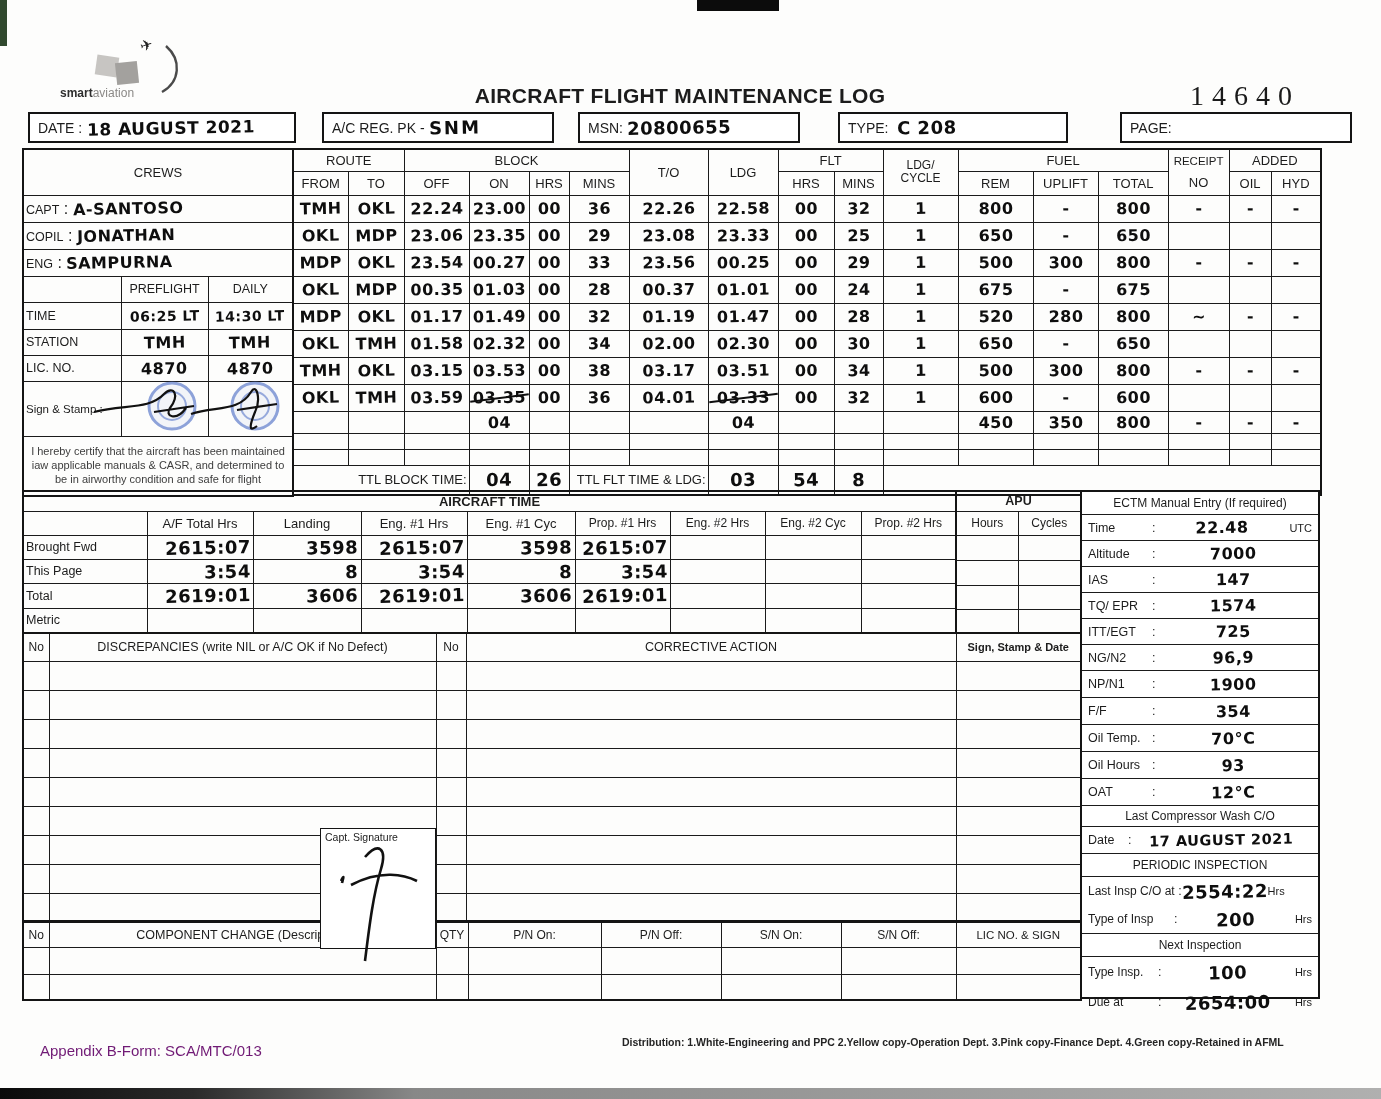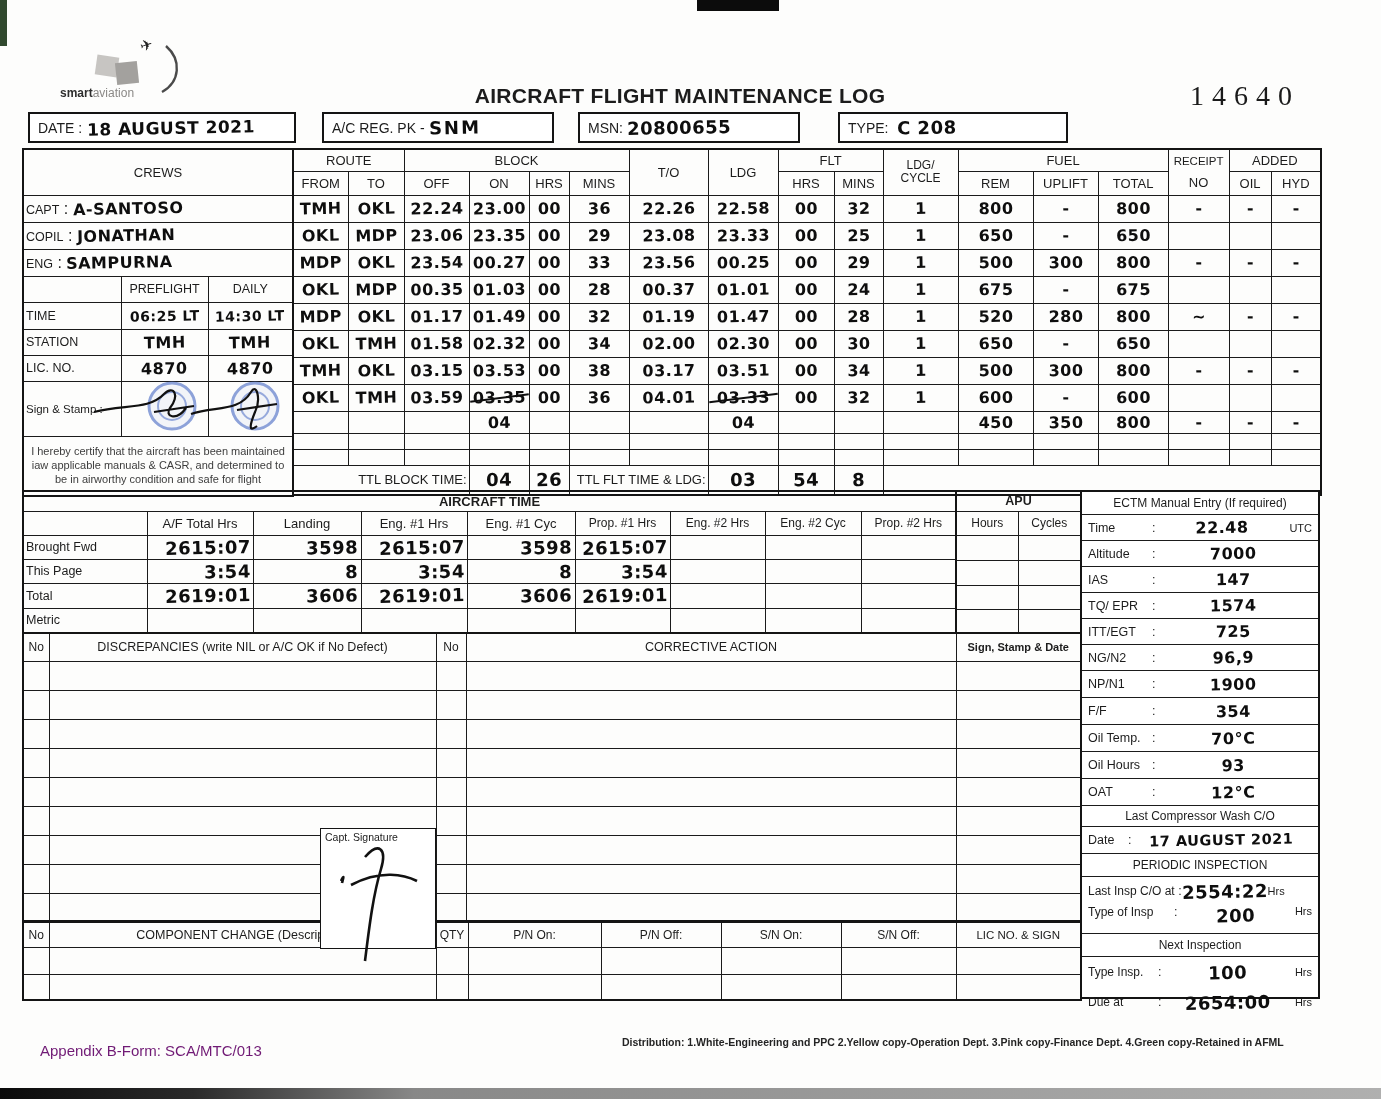--- a/index.html
+++ b/index.html
@@ -53,20 +53,24 @@
     <span class="print" style="font-size:14px;">A/C REG. PK -</span>&nbsp;
     <span class="hw hw-lg" style="letter-spacing:2px;">SNM</span>
   </div>
   <div class="abs box" style="left:578px;top:112px;width:222px;height:31px;">
     <span class="print" style="font-size:14px;">MSN:</span>&nbsp;
     <span class="hw hw-lg">20800655</span>
   </div>
   <div class="abs box" style="left:838px;top:112px;width:230px;height:31px;">
     <span class="print" style="font-size:14px;">TYPE:</span>&nbsp;&nbsp;
     <span class="hw hw-lg">C 208</span>
+  </div>
+  <div class="abs box" style="left:1120px;top:112px;width:232px;height:31px;">
+    <span class="print" style="font-size:14px;">PAGE:</span>
+    <span class="hw"></span>
   </div>
 
   <table class="abs" style="left:22px;top:148px;width:270px;border:2.2px solid #141414;">
     <colgroup>
         <col style="width:98px">
         <col style="width:87px">
         <col style="width:85px">
       </colgroup>
     <tbody>
         <tr style="height:46px;">
@@ -708,21 +712,21 @@
         <span class="print">:</span>
       <span class="hw" style="flex:1;text-align:center;font-size:14.5px;">17 AUGUST 2021</span>
     </div>
     <div style="height:22px;line-height:22px;text-align:center;font-size:12px;border-bottom:1.5px solid #1b1b1b;">PERIODIC INSPECTION</div>
     <div style="height:28px;display:flex;align-items:center;padding:0 6px;">
       <span class="print" style="font-size:12px;">Last Insp C/O at</span>
         <span class="print">&nbsp;:</span>
       <span class="hw hw-lg">2554:22</span>
       <span class="print" style="font-size:11px;">Hrs</span>
     </div>
-    <div style="height:28px;display:flex;align-items:flex-start;border-bottom:1.5px solid #1b1b1b;padding:0 6px;">
+    <div style="height:28px;display:flex;align-items:center;border-bottom:1.5px solid #1b1b1b;padding:0 6px;">
       <span class="print" style="width:86px;font-size:12px;">Type of Insp</span>
         <span class="print">:</span>
       <span class="hw hw-lg" style="flex:1;text-align:center;">200</span>
       <span class="print" style="font-size:11px;">Hrs</span>
     </div>
     <div style="height:22px;line-height:22px;text-align:center;font-size:12px;border-bottom:1.5px solid #1b1b1b;">Next Inspection</div>
     <div style="height:30px;display:flex;align-items:center;padding:0 6px;">
       <span class="print" style="width:70px;font-size:12px;">Type Insp.</span>
         <span class="print">:</span>
       <span class="hw hw-lg" style="flex:1;text-align:center;">100</span>

